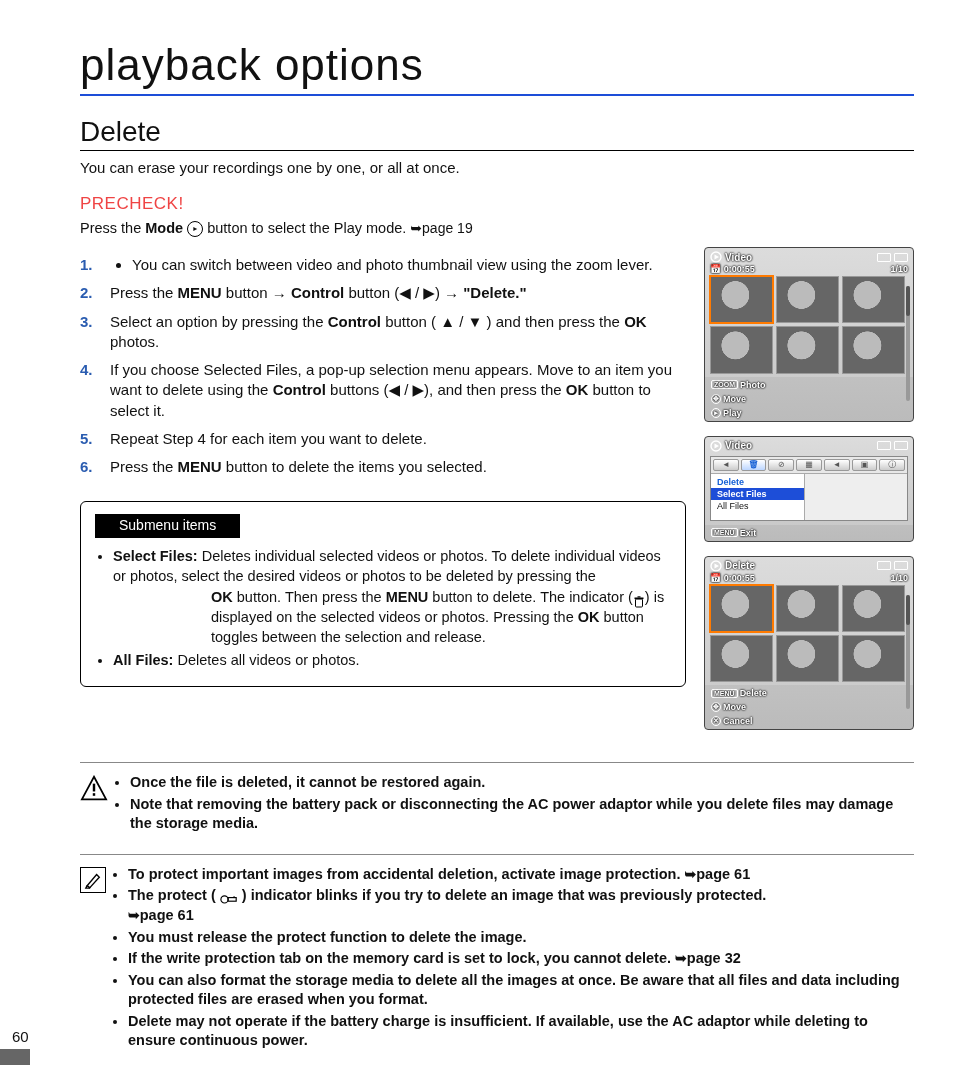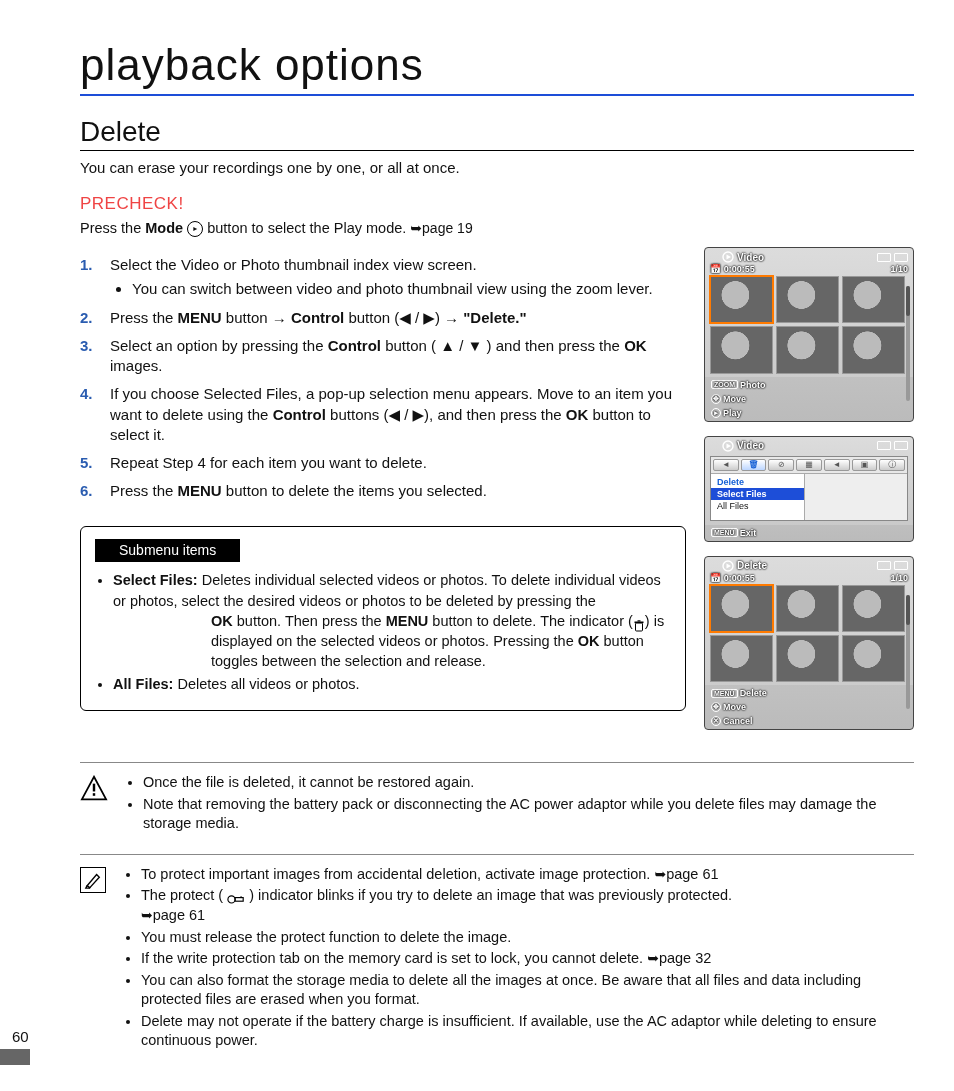--- a/index.html
+++ b/index.html
@@ -103,21 +103,21 @@
   .submenu-box ul > li { margin-bottom: 2px; }
   .subitem-desc { display: block; margin-left: 98px; }
   hr.sep { border: none; border-top: 1px solid #888; margin: 18px 0 10px 40px; }
   .note-row {
     display: flex;
     gap: 14px;
     margin-left: 40px;
     font-size: 14.5px;
     line-height: 1.35;
   }
-  .note-row ul { list-style: disc; margin-left: 21px; }
+  .note-row ul { list-style: disc; margin-left: 8px; font-weight: bold; }
   .note-row ul li { margin-bottom: 2px; }
   .warn-icon {
     width: 28px; height: 26px; flex-shrink: 0; margin-top: 2px;
   }
   .note-icon-box {
     width: 26px; height: 26px; border: 1.5px solid #000;
     display: flex; align-items: center; justify-content: center;
     flex-shrink: 0; margin-top: 2px;
   }
   .note-icon-box svg { width: 18px; height: 18px; }
@@ -138,21 +138,21 @@
   .screen {
     border: 1px solid #444;
     border-radius: 4px;
     background: linear-gradient(#dcdcdc, #c6c6c6);
     margin-bottom: 14px;
     overflow: hidden;
     font-size: 9px;
   }
   .scr-top {
     display: flex; align-items: center; justify-content: space-between;
-    padding: 3px 5px 1px 17px;
+    padding: 3px 5px 1px 5px;
     color: #fff;
     text-shadow: 0 0 2px #000, 0 0 2px #000;
   }
   .scr-top .title { display:flex; align-items:center; gap:3px; font-weight:bold; font-size:10px; }
   .scr-top .title svg { width:12px; height:12px; }
   .scr-top .icons { display:flex; gap:3px; align-items:center; }
   .scr-top .icons span {
     display:inline-block; width:14px; height:9px; border:1px solid #fff; border-radius:1px;
     position: relative;
   }
@@ -228,30 +228,29 @@
   <b>Mode</b>
   <span class="mode-icon">▸</span>
   <span> button to select the Play mode. </span>
   <span class="arrow-ref">➥</span><span class="arrow-ref">page 19</span>
 </div>
 
 <div class="main-row">
   <div class="left-col">
     <ol class="steps">
       <li>
-        <span>Select the Video or Photo thumbnail index view screen.</span>
         <ul class="sub-bullets">
           <li>You can switch between video and photo thumbnail view using the zoom lever.</li>
         </ul>
       </li>
       <li>
         <span>Press the </span><b>MENU</b><span> button → </span><b>Control</b><span> button (</span><span class="tri">◀ / ▶</span><span>) → </span><b>"Delete."</b>
       </li>
       <li>
-        <span>Select an option by pressing the </span><b>Control</b><span> button ( </span><span class="tri">▲ / ▼</span><span> ) and then press the </span><b>OK</b><span> images.</span>
+        <span>Select an option by pressing the </span><b>Control</b><span> button ( </span><span class="tri">▲ / ▼</span><span> ) and then press the </span><b>OK</b><span> photos.</span>
       </li>
       <li>
         <span>If you choose Selected Files, a pop-up selection menu appears. Move to an item you want to delete using the </span><b>Control</b><span> buttons (</span><span class="tri">◀ / ▶</span><span>), and then press the </span><b>OK</b><span> button to select it.</span>
       </li>
       <li>Repeat Step 4 for each item you want to delete.</li>
       <li>
         <span>Press the </span><b>MENU</b><span> button to delete the items you selected.</span>
       </li>
     </ol>
 

